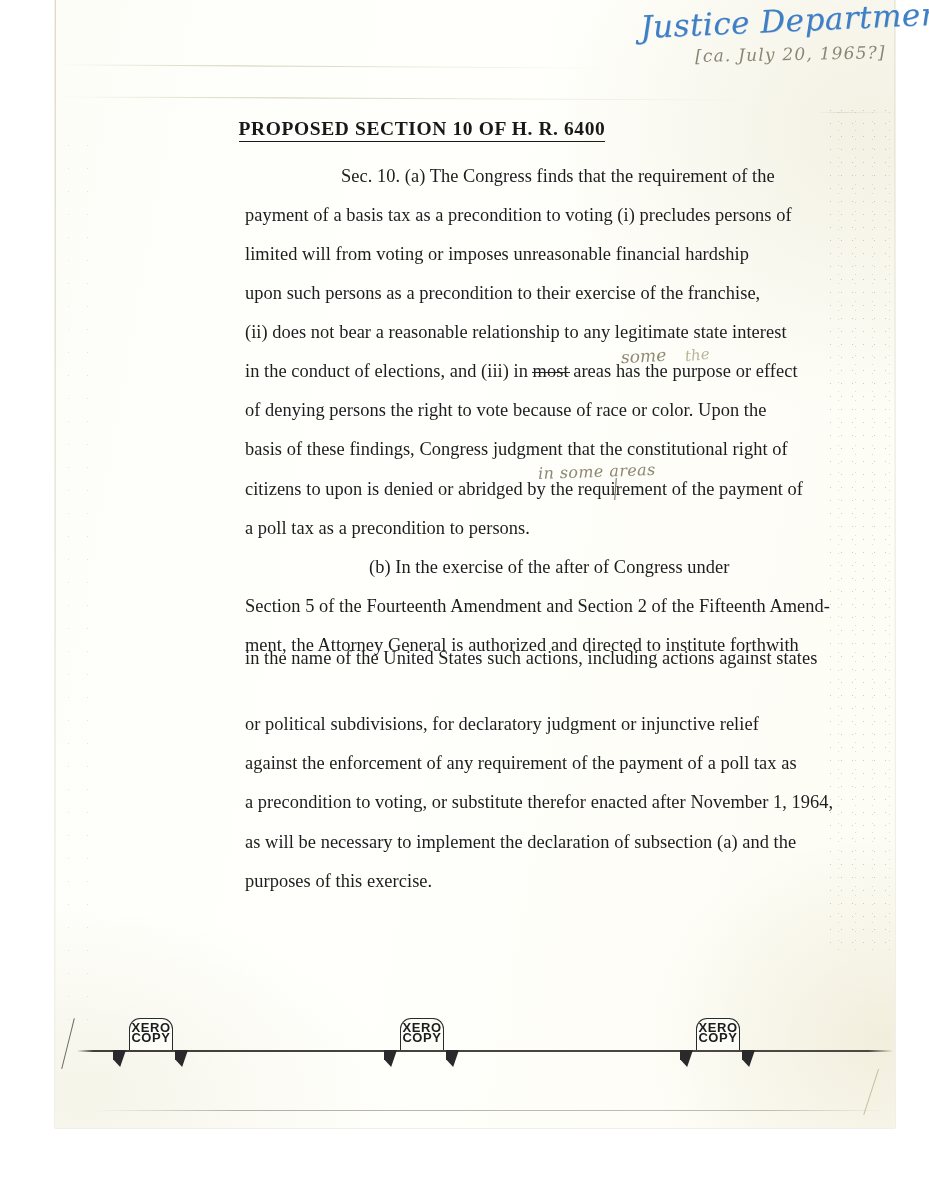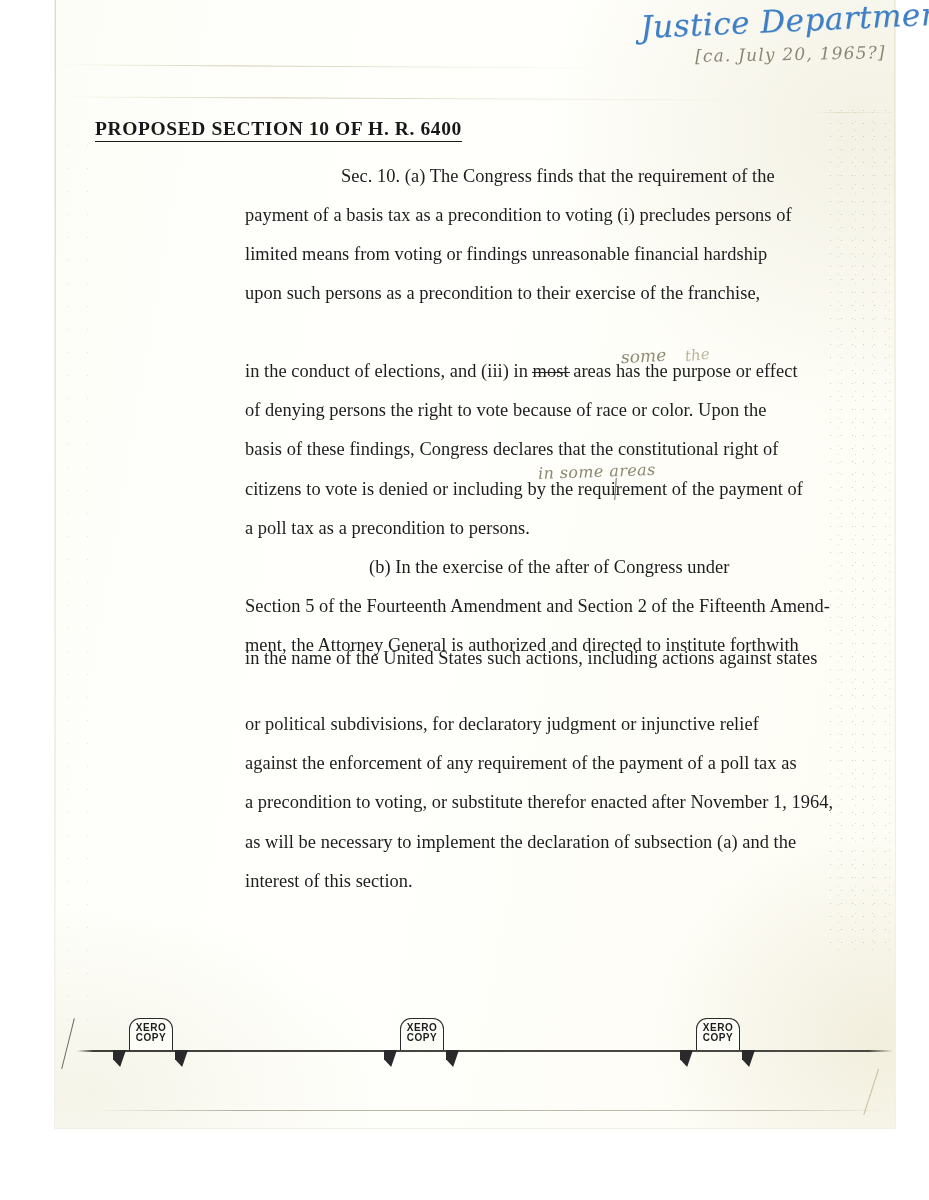--- a/index.html
+++ b/index.html
@@ -161,25 +161,25 @@
     left: 0;
     top: 0;
     width: 840px;
     height: 1134px;
   }
   #doc-title {
     position: absolute;
     left: 0;
     top: 124px;
     width: 734px;
+    text-align: center;
     font-size: 19.5px;
     font-weight: 700;
     letter-spacing: 0.6px;
     color: #18181a;
-    padding-left: 40px;
   }
   #doc-title span.ttext {
     border-bottom: 1.6px solid #1b1b1d;
     padding-bottom: 2px;
   }
 
   .doc-line {
     position: absolute;
     left: 190px;
     width: 660px;
@@ -243,21 +243,21 @@
     border-bottom: none;
     background: #fdfdf7;
     box-sizing: border-box;
   }
   .xero-text {
     position: absolute;
     left: 0; top: 5px;
     width: 44px;
     text-align: center;
     font-family: "Liberation Sans", sans-serif;
-    font-size: 10px;
+    font-size: 13px;
     font-weight: 700;
     line-height: 10px;
     letter-spacing: 0.6px;
     color: #1c1c1e;
   }
   
   .xero-tab {
     position: absolute;
     top: 32px;
     width: 13px;
@@ -309,52 +309,53 @@
   <div id="annot-date">[ca. July 20, 1965?]</div>
 
   <div id="doc-body">
 
     <div id="doc-title"><span class="ttext">PROPOSED SECTION 10 OF H. R. 6400</span></div>
 
     <div class="doc-line indent-para" style="top:172px"><span>Sec. 10.  (a)   The Congress finds that the requirement of the</span></div>
 
     <div class="doc-line" style="top:211px"><span>payment of a basis tax as a precondition to voting (i) precludes persons of</span></div>
 
-    <div class="doc-line" style="top:250px"><span>limited means from voting or findings unreasonable financial hardship</span></div>
+    <div class="doc-line" style="top:250px"><span>limited will from voting or imposes unreasonable financial hardship</span></div>
 
     <div class="doc-line" style="top:289px"><span>upon such persons as a precondition to their exercise of the franchise,</span></div>
 
+    <div class="doc-line" style="top:328px"><span>(ii) does not bear a reasonable relationship to any legitimate state interest</span></div>
 
     <div class="doc-line" style="top:367px"><span>in the conduct of elections,  and (iii) in </span><span class="strike-most">most</span><span> areas has the purpose or effect</span></div>
 
     <div class="doc-line" style="top:406px"><span>of denying persons the right to vote because of race or color.   Upon the</span></div>
 
-    <div class="doc-line" style="top:445px"><span>basis of these findings, Congress declares that the constitutional right of</span></div>
-
-    <div class="doc-line" style="top:485px"><span>citizens to vote is denied or including by the requirement of the payment of</span></div>
+    <div class="doc-line" style="top:445px"><span>basis of these findings, Congress judgment that the constitutional right of</span></div>
+
+    <div class="doc-line" style="top:485px"><span>citizens to upon is denied or abridged by the requirement of the payment of</span></div>
 
     <div class="doc-line" style="top:524px"><span>a poll tax as a precondition to persons.</span></div>
 
     <div class="doc-line indent-sub" style="top:563px"><span>(b)   In the exercise of the after of Congress under</span></div>
 
     <div class="doc-line" style="top:602px"><span>Section 5 of the Fourteenth Amendment and Section 2 of the Fifteenth Amend-</span></div>
 
     <div class="doc-line" style="top:641px"><span>ment, the Attorney General is authorized and directed to institute forthwith</span></div>
 
     <div class="doc-line" style="top:654px"><span>in the name of the United States such actions, including actions against states</span></div>
 
     <div class="doc-line" style="top:759px"><span>against the enforcement of any requirement of the payment of a poll tax as</span></div>
 
     <div class="doc-line" style="top:720px"><span>or political subdivisions, for declaratory judgment or injunctive relief</span></div>
 
     <div class="doc-line" style="top:798px"><span>a precondition to voting, or substitute therefor enacted after November 1, 1964,</span></div>
 
     <div class="doc-line" style="top:838px"><span>as will be necessary to implement the declaration of subsection (a) and the</span></div>
 
-    <div class="doc-line" style="top:877px"><span>interest of this section.</span></div>
+    <div class="doc-line" style="top:877px"><span>purposes of this exercise.</span></div>
 
   </div>
 
   <div id="annot-some">some</div>
   <div id="annot-some-tail">the</div>
   <div id="annot-in-some-areas">in some areas</div>
   <div id="caret-abridged"></div>
 
   <div id="footer-rule"></div>
   <div id="footer-rule-2"></div>

